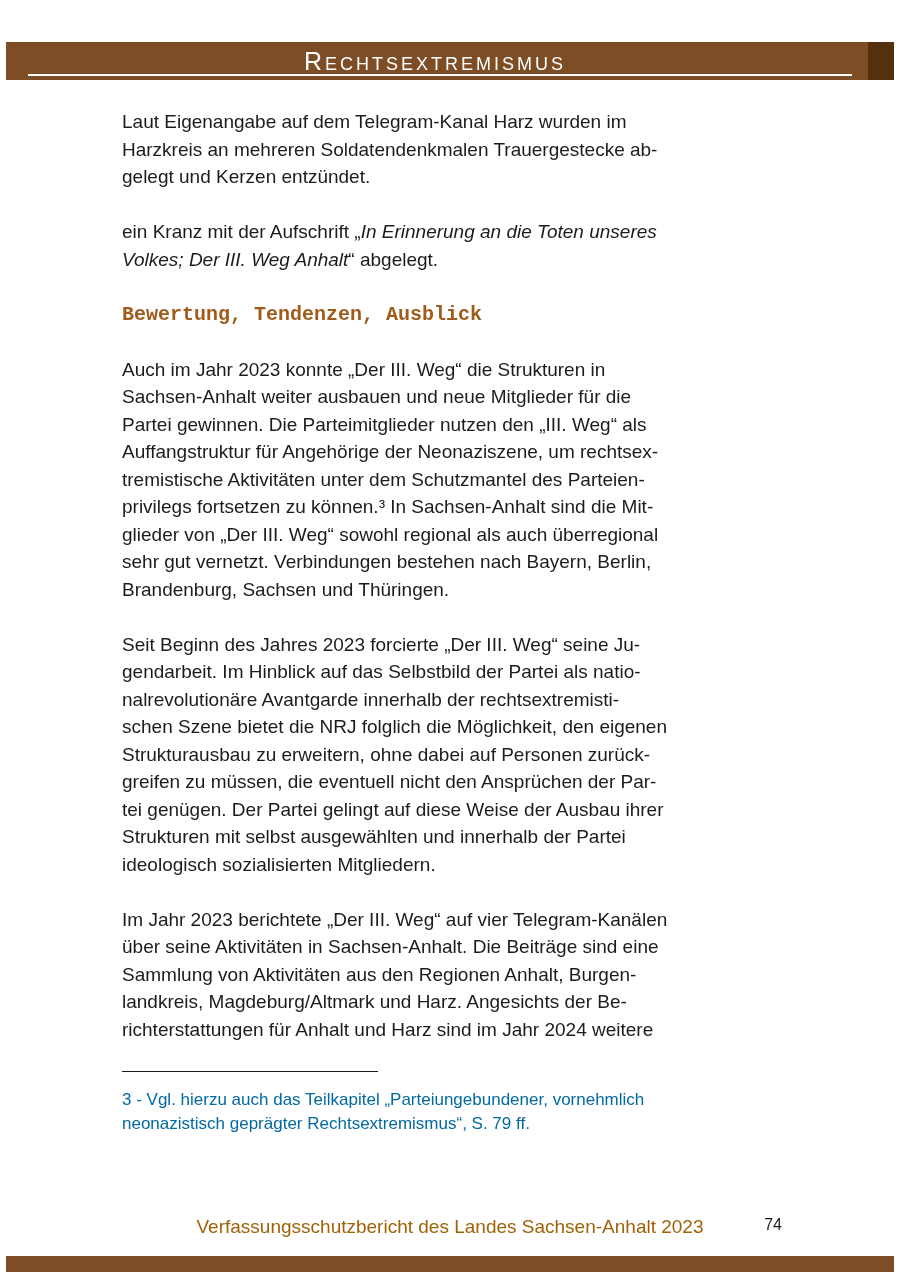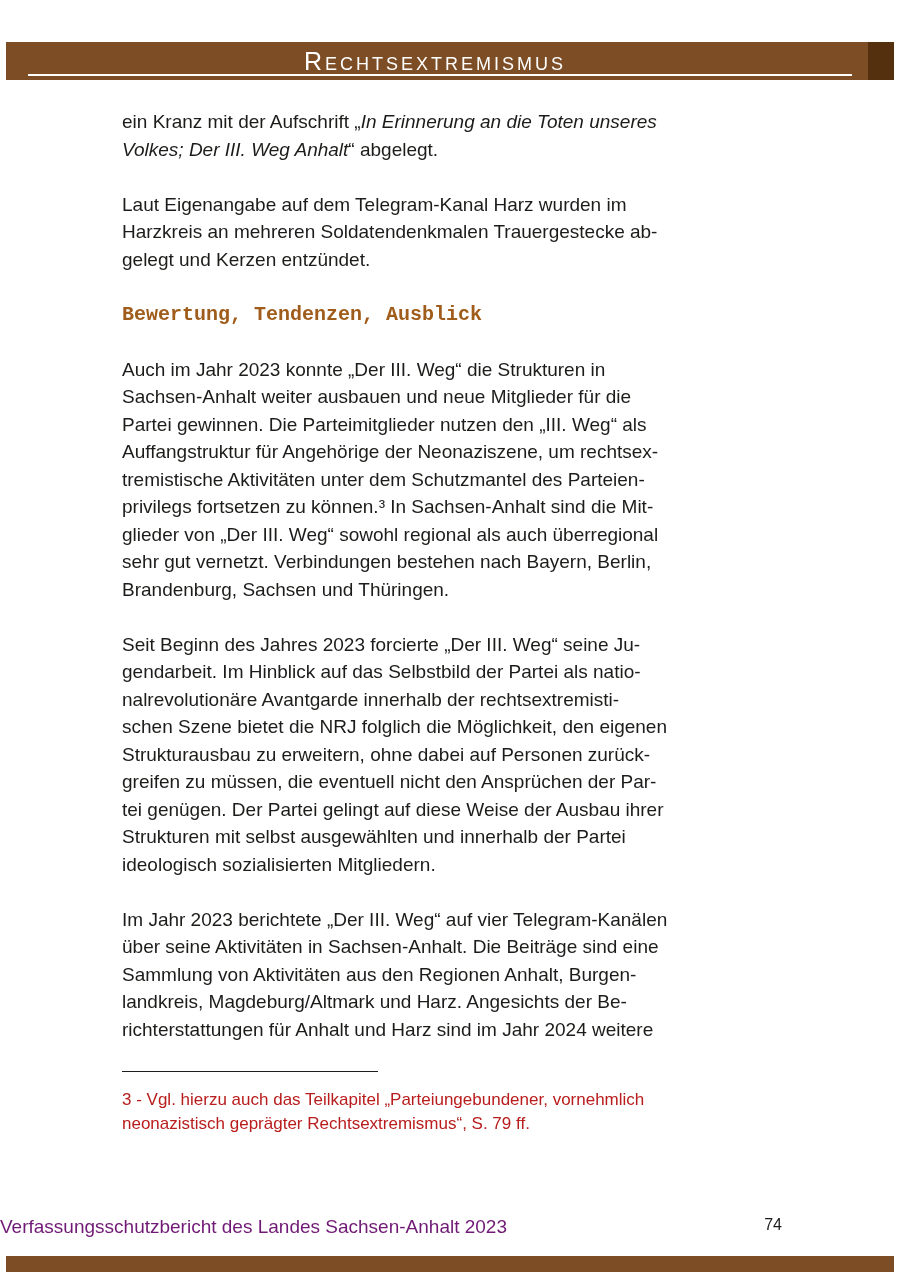--- a/index.html
+++ b/index.html
@@ -86,38 +86,38 @@
   .footnote-block { margin-top: 2px; }
   .footnote-rule {
     width: 256px;
     height: 0;
     border-top: 1.5px solid #1c1c1a;
     margin-bottom: 6px;
   }
   .footnote-text {
     font-size: 17px;
     line-height: 24.5px;
-    color: #b91c1c;
+    color: #0369a1;
     white-space: pre-line;
     margin-top: 16px;
   }
 
   
   .page-footer {
     position: absolute;
     left: 0;
     right: 0;
     bottom: 36px;
     height: 24px;
   }
   .footer-title {
     display: block;
-    text-align: left;
+    text-align: center;
     font-size: 19px;
-    color: #701a75;
+    color: #a16207;
   }
   .footer-page-number {
     position: absolute;
     right: 118px;
     top: 0;
     font-size: 16px;
     color: #1c1c1a;
   }
   .bottom-bar {
     position: absolute;
@@ -134,26 +134,26 @@
 <div class="page">
 
   <header class="chapter-bar">
     <div class="chapter-title">Rechtsextremismus</div>
     <div class="chapter-rule"></div>
     <div class="chapter-accent"></div>
   </header>
 
   <main class="content">
 
-    <p class="para"><span>ein Kranz mit der Aufschrift „</span><span class="italic">In Erinnerung an die Toten unseres
-Volkes; Der III. Weg Anhalt</span><span>“ abgelegt.</span></p>
-
     <p class="para">Laut Eigenangabe auf dem Telegram-Kanal Harz wurden im
 Harzkreis an mehreren Soldatendenkmalen Trauergestecke ab-
 gelegt und Kerzen entzündet.</p>
+
+    <p class="para"><span>ein Kranz mit der Aufschrift „</span><span class="italic">In Erinnerung an die Toten unseres
+Volkes; Der III. Weg Anhalt</span><span>“ abgelegt.</span></p>
 
     <h2 class="section-heading">Bewertung, Tendenzen, Ausblick</h2>
 
     <p class="para">Auch im Jahr 2023 konnte „Der III. Weg“ die Strukturen in
 Sachsen-Anhalt weiter ausbauen und neue Mitglieder für die
 Partei gewinnen. Die Parteimitglieder nutzen den „III. Weg“ als
 Auffangstruktur für Angehörige der Neonaziszene, um rechtsex-
 tremistische Aktivitäten unter dem Schutzmantel des Parteien-
 privilegs fortsetzen zu können.³ In Sachsen-Anhalt sind die Mit-
 glieder von „Der III. Weg“ sowohl regional als auch überregional

